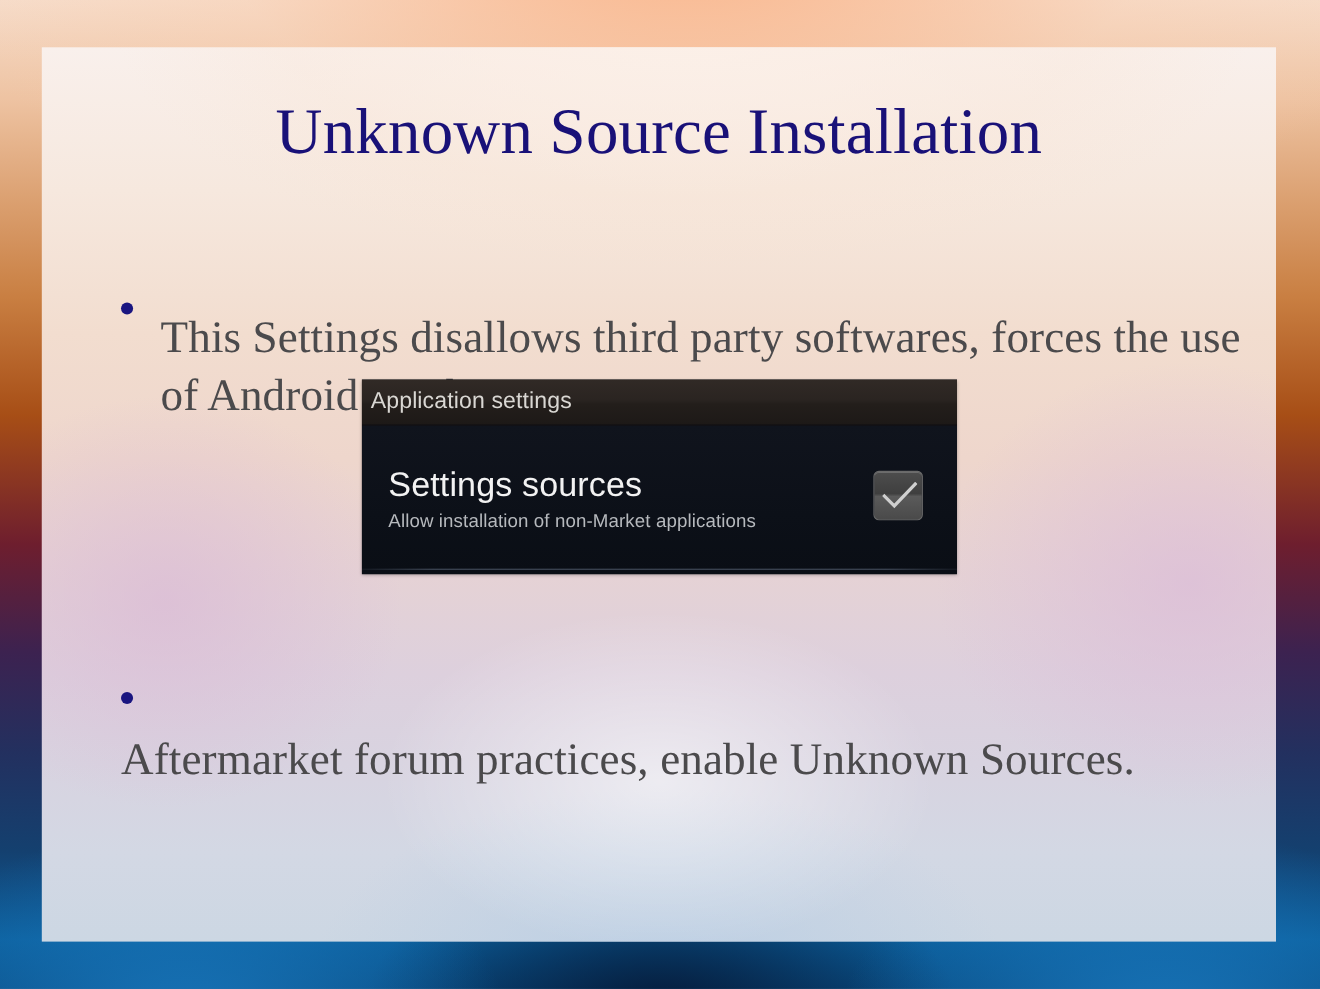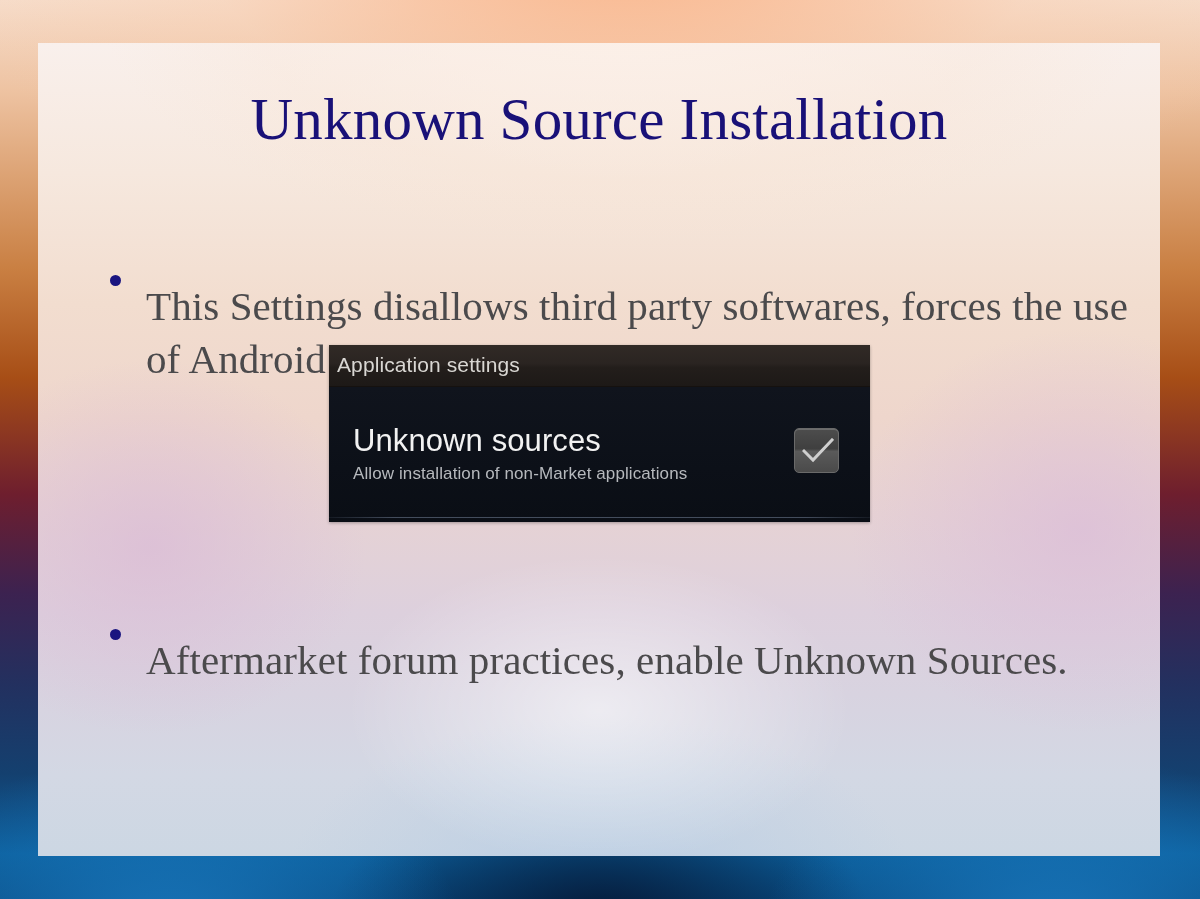--- a/index.html
+++ b/index.html
@@ -104,21 +104,21 @@
 
   .bullet-text {
     font-size: 41px;
     line-height: 1.30;
     color: #4b4a4c;
     letter-spacing: 0.1px;
     margin-top: 24px;
   }
 
   #bullet-1 { left: 72px; top: 213px; width: 1060px; }
-  #bullet-2 { left: 72px; top: 567px; width: 1000px; }
+  #bullet-2 { left: 72px; top: 567px; width: 1000px; flex-direction: column; }
 
   
   #android-screenshot {
     position: absolute;
     left: 291px;      
     top: 302px;       
     width: 541px;
     height: 177px;
     overflow: hidden;
     background: #0c1018;
@@ -232,21 +232,21 @@
     <div id="android-screenshot">
 
       <div id="android-header">
         <span id="android-header-title">Application settings</span>
       </div>
 
       <div id="android-body">
         <div id="android-row">
 
           <div id="android-row-text">
-            <div id="android-row-title">Unknown sources</div>
+            <div id="android-row-title">Settings sources</div>
             <div id="android-row-subtitle">Allow installation of non-Market applications</div>
           </div>
 
           <div id="android-checkbox-wrap">
             <div id="android-checkbox">
               <svg width="32" height="28" viewBox="0 0 32 28">
                 <path d="M2 13 L11 22 L30 2" fill="none" stroke="#cfcfcf" stroke-width="3" stroke-linecap="square" stroke-linejoin="miter"></path>
               </svg>
             </div>
           </div>

